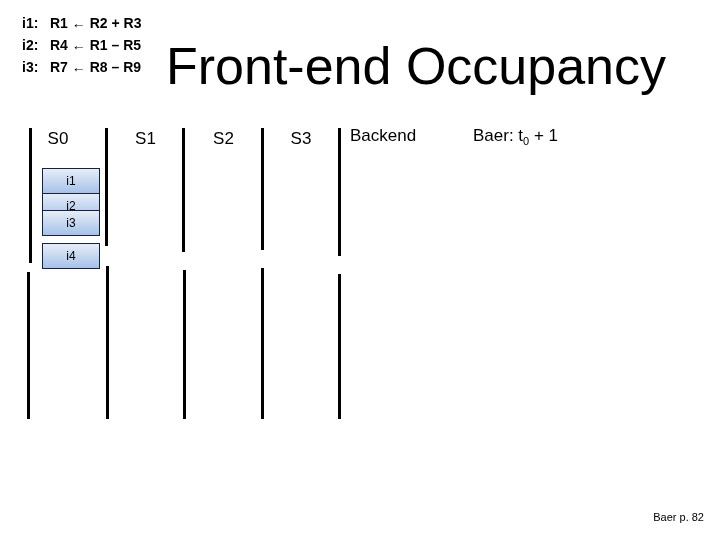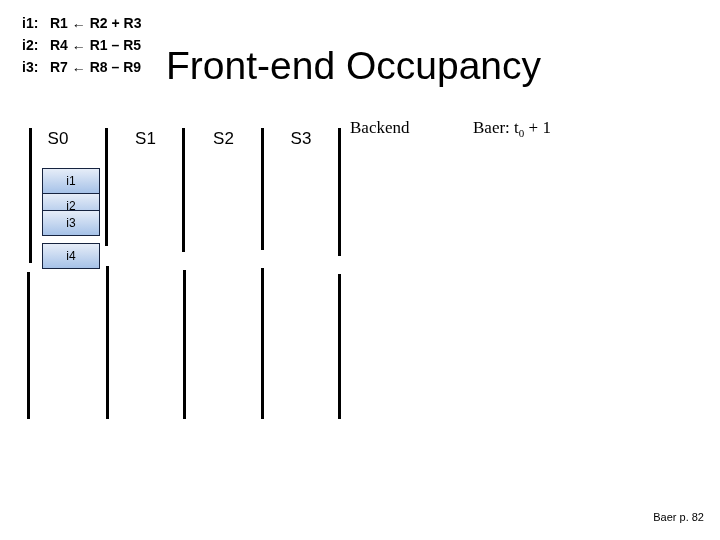--- a/index.html
+++ b/index.html
@@ -29,41 +29,40 @@
     align-items: center;
   }
   .instr-label { width: 28px; }
   .instr-expr { white-space: pre; }
 
   
   .title {
     position: absolute;
     left: 166px;
     top: 42px;
-    font-size: 39px;
+    font-size: 52px;
     line-height: 48px;
     color: var(--text, #000);
     white-space: nowrap;
   }
 
   
   .lane-header {
     position: absolute;
     top: 129px;
     font-size: 17px;
     text-align: center;
     color: var(--text, #000);
   }
   .backend-label, .time-label {
     position: absolute;
-    top: 118px;
+    top: 126px;
     font-size: 17px;
     white-space: pre;
     color: var(--text, #000);
-    font-family: Liberation Serif, serif;
   }
   .backend-label { left: 350px; }
   .time-label { left: 473px; }
   .time-label sub {
     font-size: 11px;
     vertical-align: sub;
   }
 
   
   .vline {

